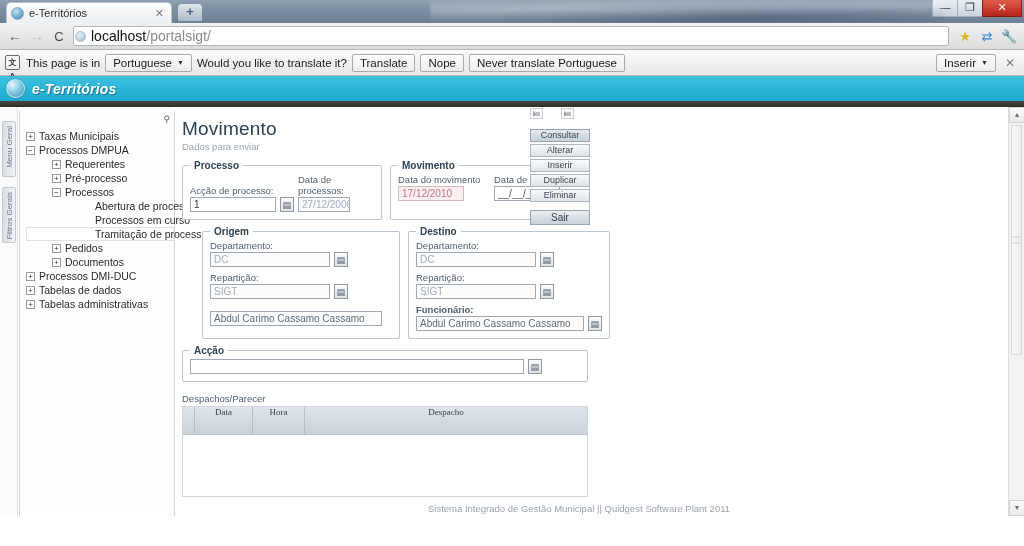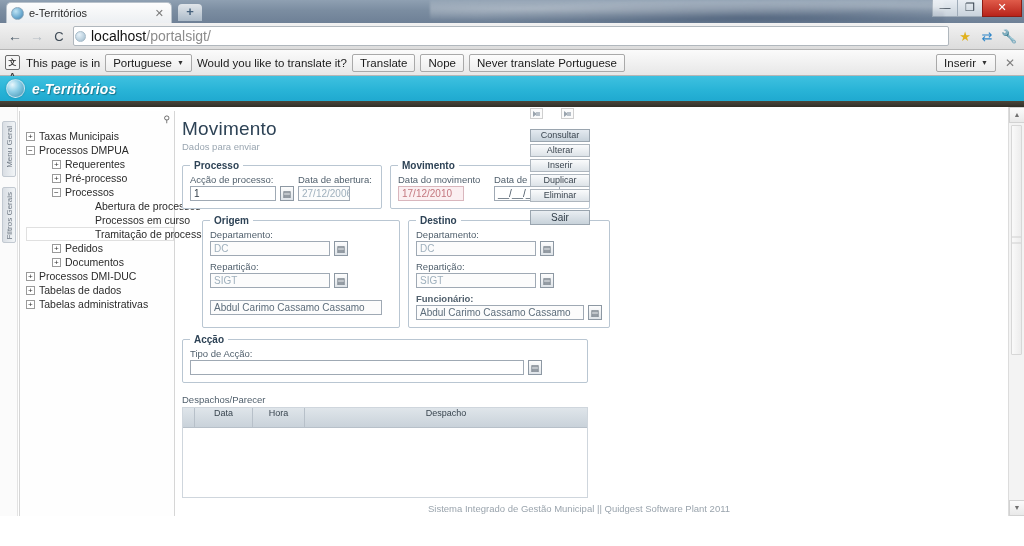--- a/index.html
+++ b/index.html
@@ -302,21 +302,22 @@
   .grid-outer {
     position: relative;
     border: 1px solid #cfd6dd;
     background: #fff;
     height: 91px;
   }
   .grid-head {
     display: flex;
     background: linear-gradient(to bottom,#dfe5ea,#c9d2da);
     border-bottom: 1px solid #b7c0c9;
-    height: 20px;
+    height: 28px;
+    font-family: Liberation Serif, serif;
   }
   .gh {
     font-size: 9px; color: #39454f;
     text-align: center;
     line-height: 11px;
     border-right: 1px solid #b7c0c9;
     overflow: hidden;
   }
   .gh.c0 { width: 12px; }
   .gh.c1 { width: 58px; }
@@ -549,21 +550,21 @@
             <legend>Processo</legend>
             <div class="row">
               <div style="width:104px;">
                 <label class="flabel">Acção de processo:</label>
                 <div class="row">
                   <div class="fin" style="width:86px;">1</div>
                   <div class="pick">▤</div>
                 </div>
               </div>
               <div style="width:76px;">
-                <label class="flabel">Data de abertura:</label>
+                <label class="flabel">Data de processos:</label>
                 <div class="fin ro" style="width:52px;">27/12/2006</div>
               </div>
             </div>
           </fieldset>
 
           <fieldset class="fs-movimento">
             <legend>Movimento</legend>
             <div class="row">
               <div style="width:92px;">
                 <label class="flabel">Data do movimento</label>
@@ -611,21 +612,20 @@
             <div class="row">
               <div class="fin ro" style="width:168px;color:#5d6d7b;">Abdul  Carimo  Cassamo Cassamo</div>
               <div class="pick">▤</div>
             </div>
           </fieldset>
 
         </div>
 
         <fieldset class="fs-accao">
           <legend>Acção</legend>
-          <label class="flabel">Tipo de Acção:</label>
           <div class="row">
             <div class="fin" style="width:334px;"></div>
             <div class="pick">▤</div>
           </div>
         </fieldset>
 
         <div class="desp-wrap">
           <div class="desp-label">Despachos/Parecer</div>
           <div class="grid-outer">
             <div class="grid-head">

